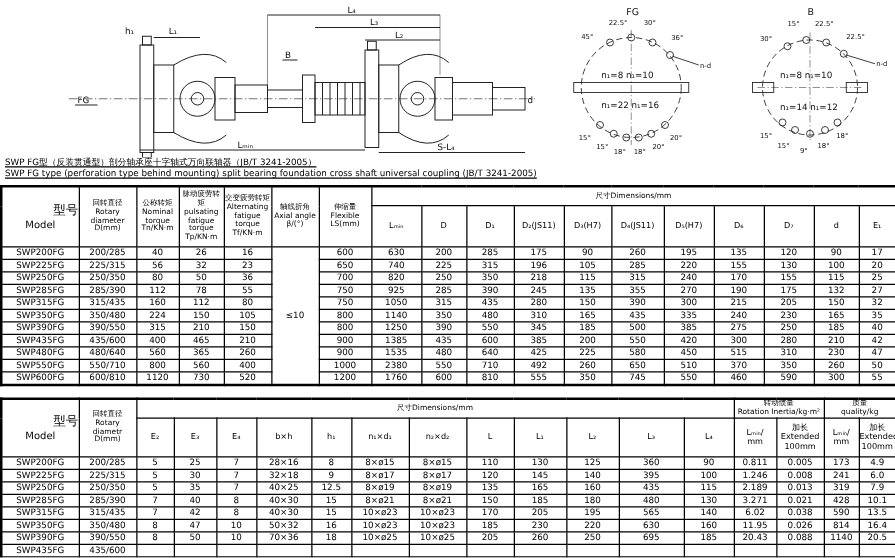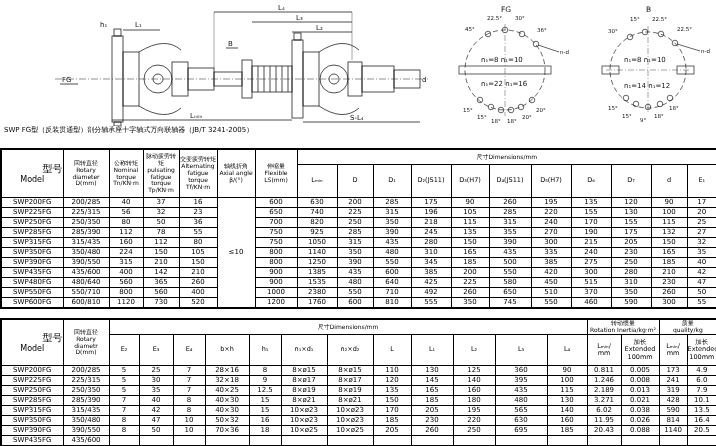--- a/index.html
+++ b/index.html
@@ -1,18 +1,18 @@
 <!DOCTYPE html>
 <html><head>
 <meta charset="utf-8">
 <style>
   html,body{margin:0;padding:0;background:#e8e8e8;}
   .page{position:relative;width:716px;height:446px;background:#ffffff;overflow:hidden;
         font-family:"DejaVu Sans",sans-serif;color:#000;}
-  .titles{position:absolute;left:4px;top:126px;width:710px;}
+  .titles{position:absolute;left:4px;top:126px;width:710px;text-decoration:underline;}
   .title-line{font-size:7px;line-height:9px;white-space:nowrap;}
   table.t{position:absolute;left:0;width:716px;border-collapse:collapse;table-layout:fixed;
           border:2px solid #000;}
   .t th,.t td{border:1px solid #000;text-align:center;vertical-align:middle;padding:0;
           font-weight:normal;overflow:hidden;}
   .t td{font-size:7px;height:9px;white-space:nowrap;line-height:1.0;}
   .t th{font-size:6px;line-height:1.15;}
   .hc{white-space:pre-line;}
   .model-cn{display:block;font-size:10px;line-height:12px;text-align:right;}
   .model-en{display:block;font-size:8px;line-height:9px;}
@@ -161,20 +161,21 @@
       <text x="76" y="118" class="tiny">18°</text>
       <text x="91" y="110" class="tiny">18°</text>
       <text x="46" y="62">n₁=8  n₁=10</text>
       <text x="46" y="88">n₁=14 n₁=12</text>
       <text x="123" y="53" class="tiny">n-d</text>
     </svg>
   </div>
 
   <div class="titles">
     <div class="title-line">SWP FG型（反装贯通型）剖分轴承座十字轴式万向联轴器（JB/T 3241-2005）</div>
+    <div class="title-line">SWP FG type (perforation type behind mounting) split bearing foundation cross shaft universal coupling (JB/T 3241-2005)</div>
   </div>
 
   <table class="t t1" id="t1">
     <colgroup>
       <col style="width:62px">
         <col style="width:46px">
         <col style="width:34px">
         <col style="width:36px">
       <col style="width:38px">
         <col style="width:38px">
@@ -235,21 +236,21 @@
         <th>D₇</th>
         <th>d</th>
         <th>E₁</th>
       </tr>
     </thead>
     <tbody>
         <tr>
           <td>SWP200FG</td>
           <td>200/285</td>
           <td>40</td>
-          <td>37</td>
+          <td>26</td>
           <td>16</td>
           <td rowspan="11" class="merge">≤10</td>
           <td>600</td>
           <td>630</td>
           <td>200</td>
           <td>285</td>
           <td>175</td>
           <td>90</td>
           <td>260</td>
           <td>195</td>
@@ -369,21 +370,21 @@
           <td>385</td>
           <td>275</td>
           <td>250</td>
           <td>185</td>
           <td>40</td>
         </tr>
         <tr>
           <td>SWP435FG</td>
           <td>435/600</td>
           <td>400</td>
-          <td>142</td>
+          <td>465</td>
           <td>210</td>
           <td>900</td>
           <td>1385</td>
           <td>435</td>
           <td>600</td>
           <td>385</td>
           <td>200</td>
           <td>550</td>
           <td>420</td>
           <td>300</td>

